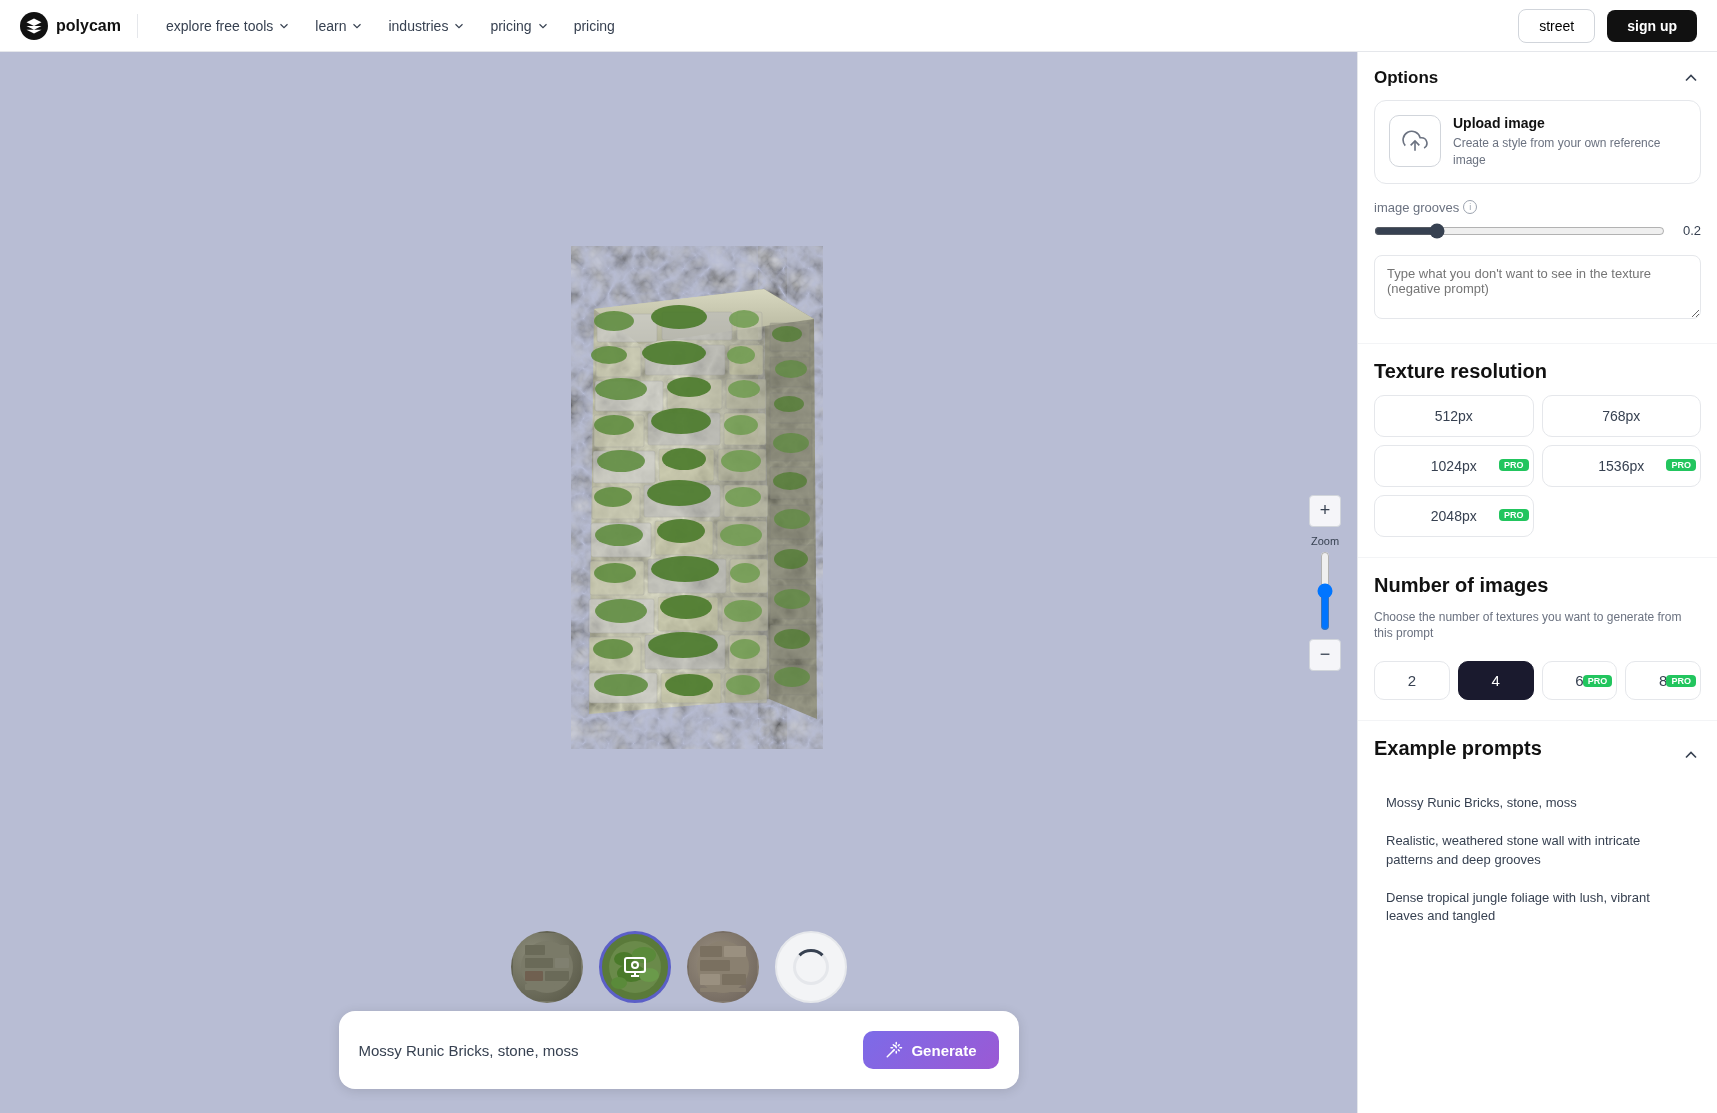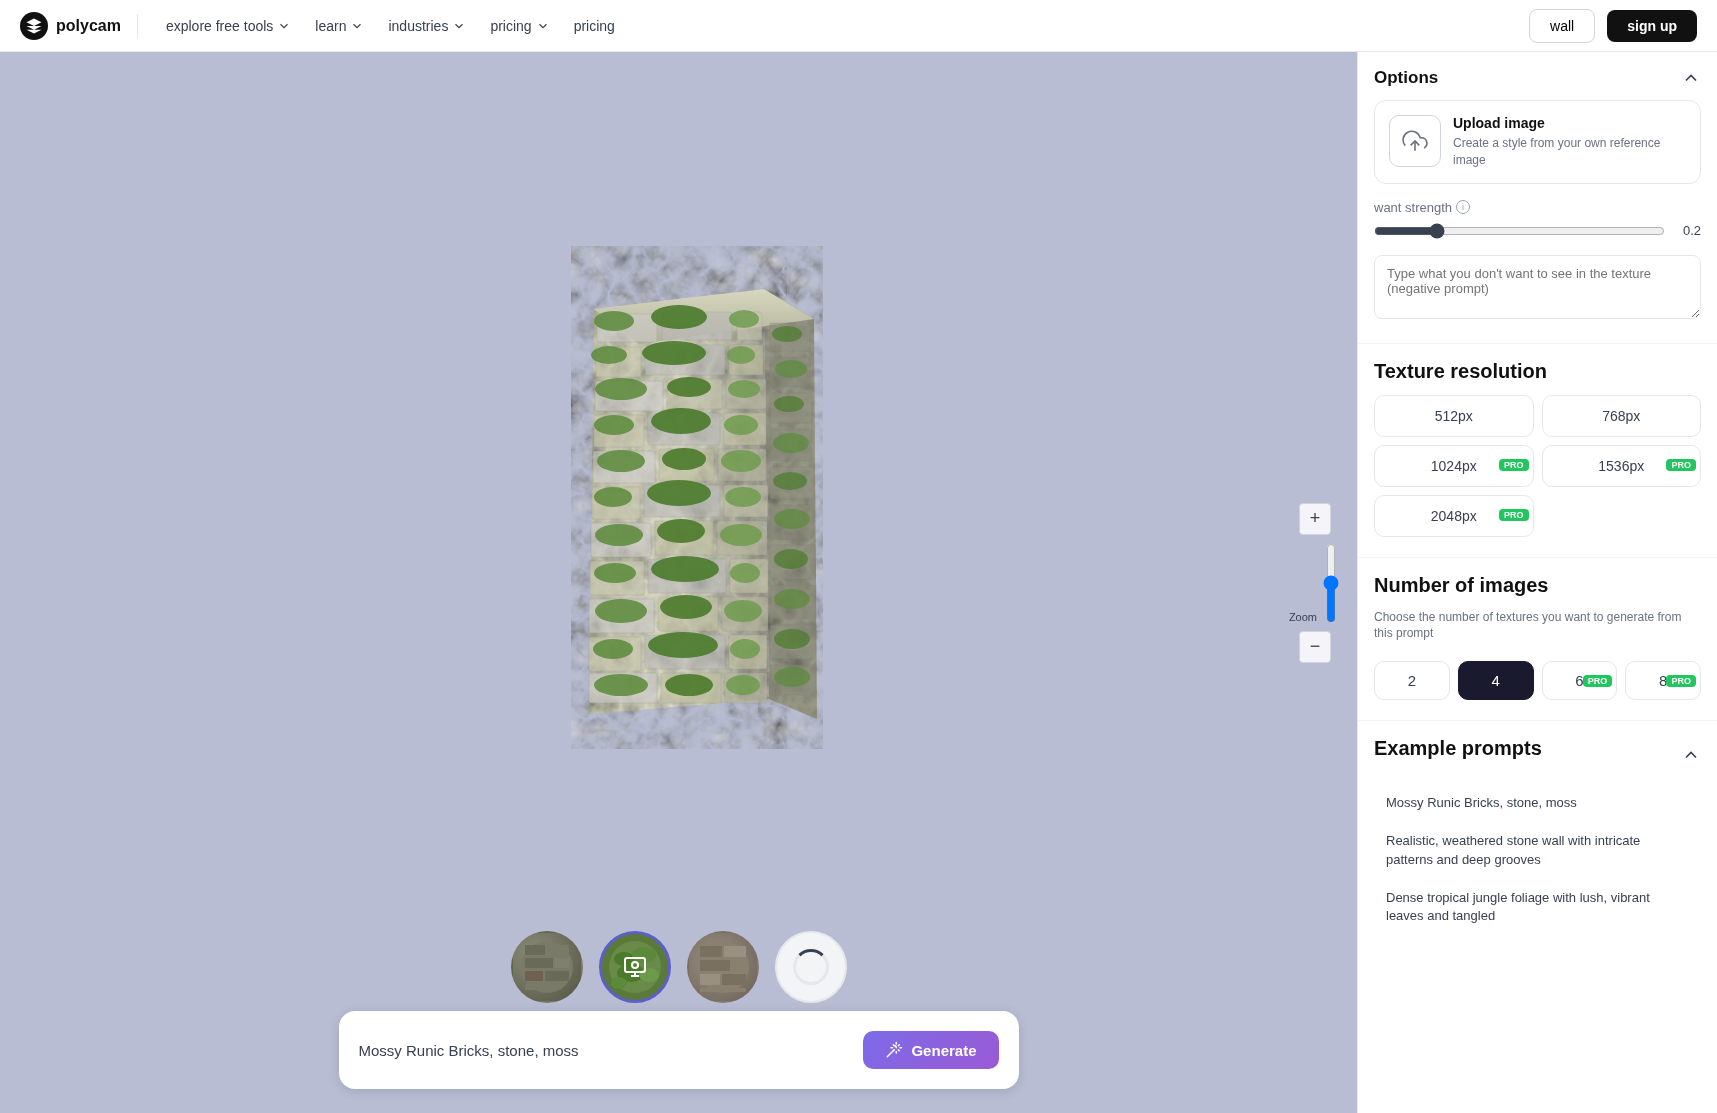--- a/index.html
+++ b/index.html
@@ -35,21 +35,21 @@
     .zoom-controls {
       position: absolute; right: 16px; top: 50%; transform: translateY(-50%);
       display: flex; flex-direction: column; align-items: center; gap: 0;
     }
     .zoom-btn {
       width: 32px; height: 32px; background: rgba(255,255,255,0.85); border: 1px solid #d1d5db;
       border-radius: 4px; cursor: pointer; font-size: 18px; display: flex; align-items: center; justify-content: center;
       color: #374151;
     }
     .zoom-slider-wrap {
-      display: flex; flex-direction: row; align-items: flex-end; gap: 4px; margin: 8px 0;
+      display: flex; flex-direction: column; align-items: center; gap: 4px; margin: 8px 0;
     }
     .zoom-label { font-size: 11px; color: #374151; font-weight: 500; }
     .zoom-slider { writing-mode: vertical-lr; direction: rtl; -webkit-appearance: slider-vertical; width: 20px; height: 80px; }
 
     
     .thumb-strip {
       display: flex; gap: 16px; align-items: center; justify-content: center;
       padding: 16px 0 8px;
     }
     .thumb {
@@ -206,21 +206,21 @@
       <span>pricing</span>
       <svg viewBox="0 0 24 24">
           <polyline points="6 9 12 15 18 9"></polyline>
         </svg>
     </button>
     <button class="nav-link">
       <span>pricing</span>
     </button>
   </div>
   <div class="nav-actions">
-    <button class="btn-login">wall</button>
+    <button class="btn-login">street</button>
     <button class="btn-signup">sign up</button>
   </div>
 </nav>
 
 <div class="layout">
 
   <main class="main">
 
     <div class="zoom-controls">
       <button class="zoom-btn">+</button>
@@ -449,21 +449,21 @@
             <path d="M20.39 18.39A5 5 0 0 0 18 9h-1.26A8 8 0 1 0 3 16.3"></path>
           </svg>
         </div>
         <div class="upload-text-wrap">
           <div class="upload-title">Upload image</div>
           <div class="upload-desc">Create a style from your own reference image</div>
         </div>
       </div>
 
       <div class="section-label">
-        <span>want strength</span>
+        <span>image grooves</span>
         <span class="info-icon">i</span>
       </div>
       <div class="slider-row">
         <input type="range" class="range-slider" min="0" max="1" step="0.1" value="0.2" style="flex: 1 1 0%;">
         <span class="slider-value">0.2</span>
       </div>
 
       <div class="neg-prompt-wrap">
         <textarea class="neg-textarea" placeholder="Type what you don't want to see in the texture (negative prompt)" style=""></textarea>
       </div>

